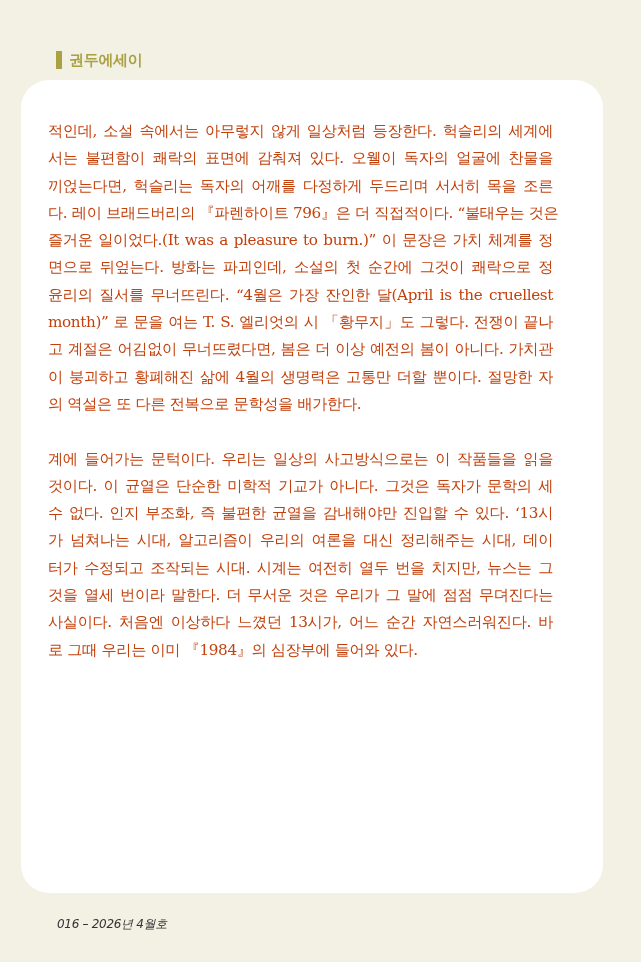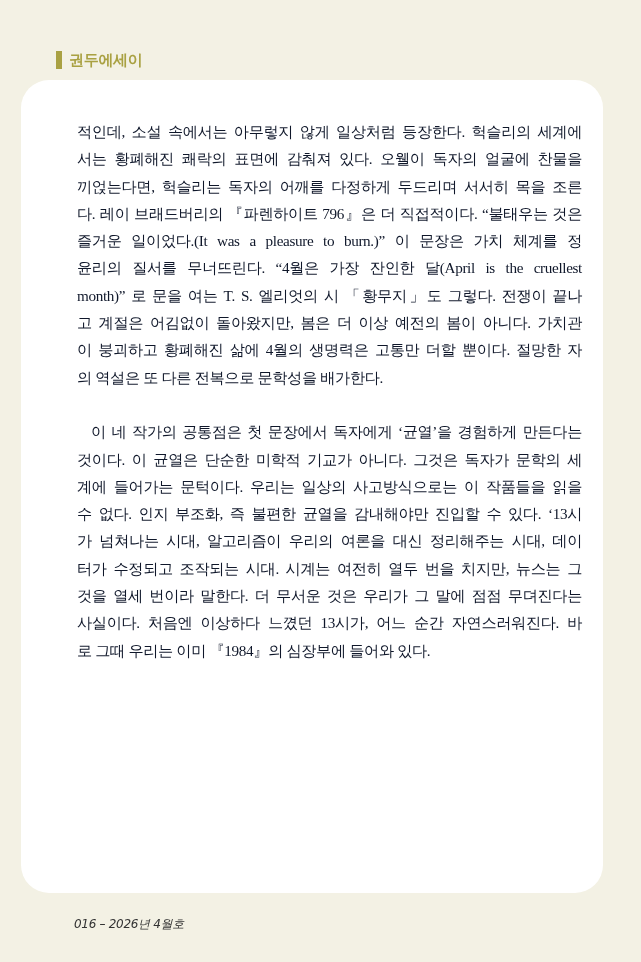--- a/index.html
+++ b/index.html
@@ -40,28 +40,27 @@
       position: absolute;
       left: 21px;
       top: 80px;
       width: 582px;
       height: 813px;
       background: #ffffff;
       border-radius: 28px;
     }
     .article-body {
       position: absolute;
-      left: 77px;
+      left: 48px;
       top: 118px;
       width: 505px;
       font-size: 15.2px;
       line-height: 27.3px;
-      color: #0f172a;
+      color: #c2410c;
       letter-spacing: -0.35px;
-      font-family: Liberation Serif, serif;
     }
     .line {
       display: block;
       white-space: nowrap;
       height: 27.3px;
       text-align: justify;
       text-align-last: justify;
     }
     .line.last {
       text-align-last: left;
@@ -74,54 +73,53 @@
     }
     .footer {
       position: absolute;
       left: 57px;
       top: 916px;
       font-family: "DejaVu Sans", "Liberation Sans", sans-serif;
       font-style: italic;
       font-size: 12px;
       color: #333333;
       letter-spacing: -0.3px;
-      margin-left: 17px;
     }
   </style>
 </head>
 <body>
 
 <div class="section-header">
   <span class="section-bar"></span>
   <span class="section-title">권두에세이</span>
 </div>
 
 <div class="card"></div>
 
 <div class="article-body">
 
   <div>
     <span class="line">적인데, 소설 속에서는 아무렇지 않게 일상처럼 등장한다. 헉슬리의 세계에</span>
-    <span class="line">서는 황폐해진 쾌락의 표면에 감춰져 있다. 오웰이 독자의 얼굴에 찬물을</span>
+    <span class="line">서는 불편함이 쾌락의 표면에 감춰져 있다. 오웰이 독자의 얼굴에 찬물을</span>
     <span class="line">끼얹는다면, 헉슬리는 독자의 어깨를 다정하게 두드리며 서서히 목을 조른</span>
     <span class="line">다. 레이 브래드버리의 『파렌하이트 796』은 더 직접적이다. “불태우는 것은</span>
     <span class="line">즐거운 일이었다.(It was a pleasure to burn.)” 이 문장은 가치 체계를 정</span>
+    <span class="line">면으로 뒤엎는다. 방화는 파괴인데, 소설의 첫 순간에 그것이 쾌락으로 정</span>
     <span class="line">윤리의 질서를 무너뜨린다. “4월은 가장 잔인한 달(April is the cruellest</span>
     <span class="line">month)” 로 문을 여는 T. S. 엘리엇의 시 「황무지」도 그렇다. 전쟁이 끝나</span>
-    <span class="line">고 계절은 어김없이 돌아왔지만, 봄은 더 이상 예전의 봄이 아니다. 가치관</span>
+    <span class="line">고 계절은 어김없이 무너뜨렸다면, 봄은 더 이상 예전의 봄이 아니다. 가치관</span>
     <span class="line">이 붕괴하고 황폐해진 삶에 4월의 생명력은 고통만 더할 뿐이다. 절망한 자</span>
     <span class="line last">의 역설은 또 다른 전복으로 문학성을 배가한다.</span>
   </div>
 
   <div class="para-gap"></div>
 
   <div>
-    <span class="line indent">이 네 작가의 공통점은 첫 문장에서 독자에게 ‘균열’을 경험하게 만든다는</span>
+    <span class="line">계에 들어가는 문턱이다. 우리는 일상의 사고방식으로는 이 작품들을 읽을</span>
     <span class="line">것이다. 이 균열은 단순한 미학적 기교가 아니다. 그것은 독자가 문학의 세</span>
-    <span class="line">계에 들어가는 문턱이다. 우리는 일상의 사고방식으로는 이 작품들을 읽을</span>
     <span class="line">수 없다. 인지 부조화, 즉 불편한 균열을 감내해야만 진입할 수 있다. ‘13시</span>
   </div>
 
   <div>
     <span class="line">가 넘쳐나는 시대, 알고리즘이 우리의 여론을 대신 정리해주는 시대, 데이</span>
     <span class="line">터가 수정되고 조작되는 시대. 시계는 여전히 열두 번을 치지만, 뉴스는 그</span>
     <span class="line">것을 열세 번이라 말한다. 더 무서운 것은 우리가 그 말에 점점 무뎌진다는</span>
     <span class="line">사실이다. 처음엔 이상하다 느꼈던 13시가, 어느 순간 자연스러워진다. 바</span>
     <span class="line last">로 그때 우리는 이미 『1984』의 심장부에 들어와 있다.</span>
   </div>

